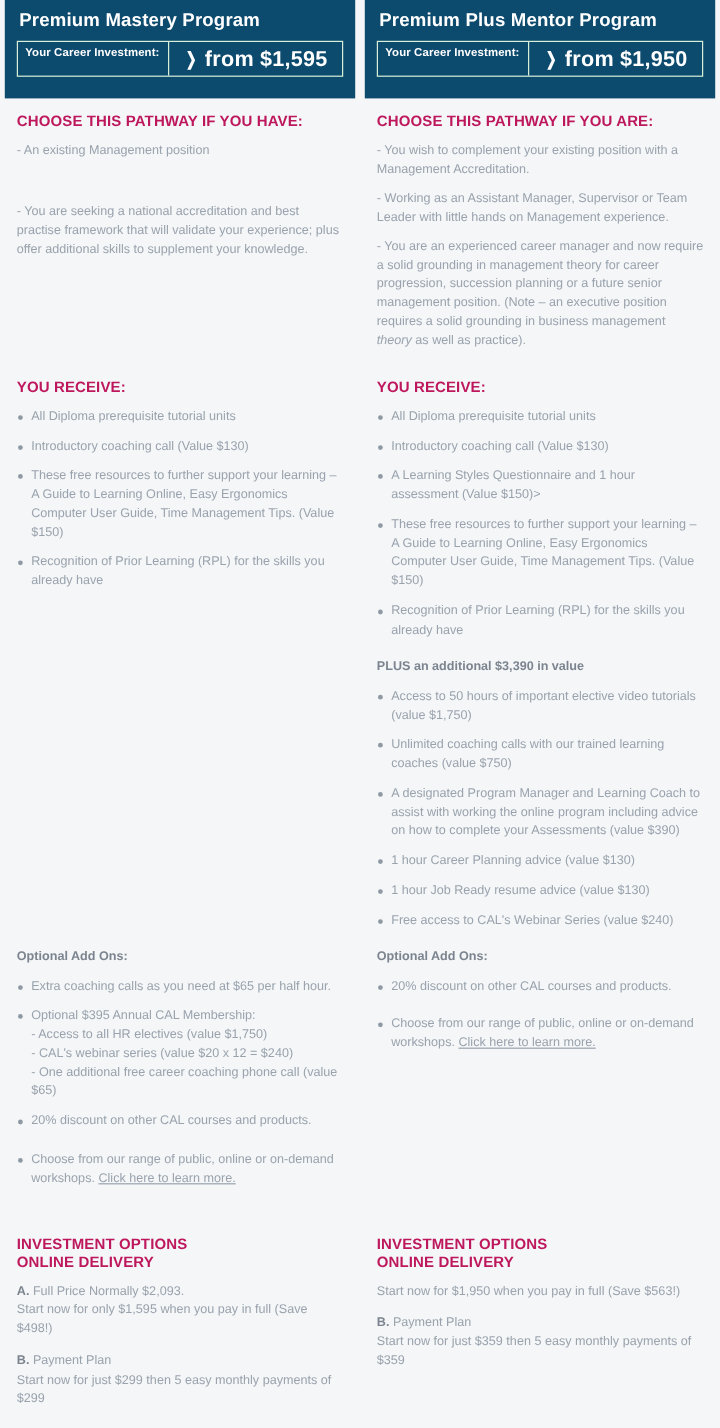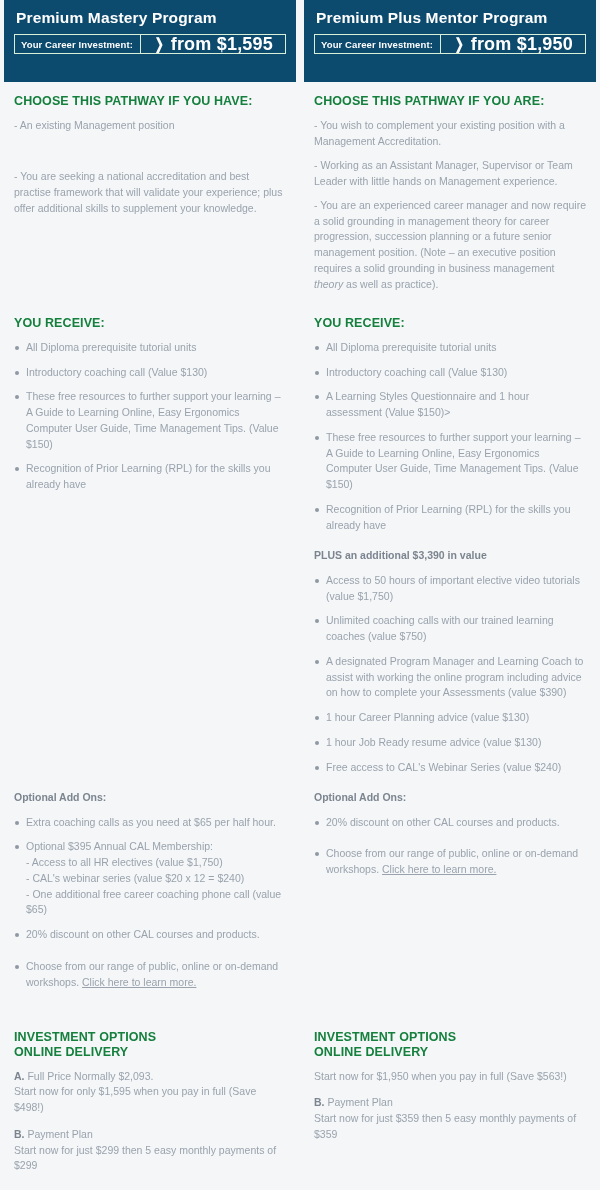--- a/index.html
+++ b/index.html
@@ -40,21 +40,21 @@
     font-weight: bold;
     letter-spacing: .15px;
     margin: 0 0 8px 2px;
     line-height: 1.1;
     white-space: nowrap;
   }
   .price-box {
     border: 1px solid #d9f0d8;
     display: flex;
     align-items: stretch;
-    height: 20px;
+    height: 30px;
   }
   .price-label {
     color: #ffffff;
     font-size: 9.5px;
     font-weight: bold;
     line-height: 1.08;
     padding: 5px 7px 0 6px;
     border-right: 1px solid #d9f0d8;
     white-space: nowrap;
     letter-spacing: .1px;
@@ -76,21 +76,21 @@
     margin-right: 5px;
     display: inline-block;
     transform: scaleX(.72);
   }
 
   
   .card-body {
     padding: 12px 10px 0 10px;
   }
   .section-heading {
-    color: #15803d;
+    color: #be185d;
     font-size: 12.5px;
     font-weight: bold;
     letter-spacing: .1px;
     margin: 0 0 9px 0;
     line-height: 1.18;
   }
   .section-heading.two-line { white-space: pre-line; }
 
   .para {
     color: #9aa3ad;

